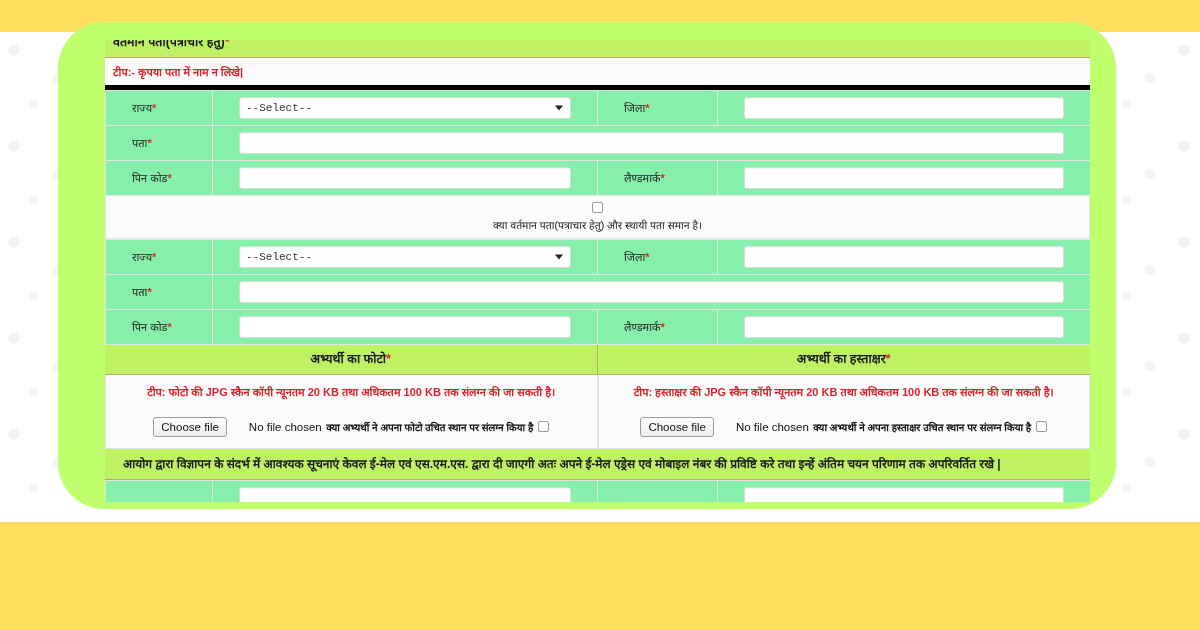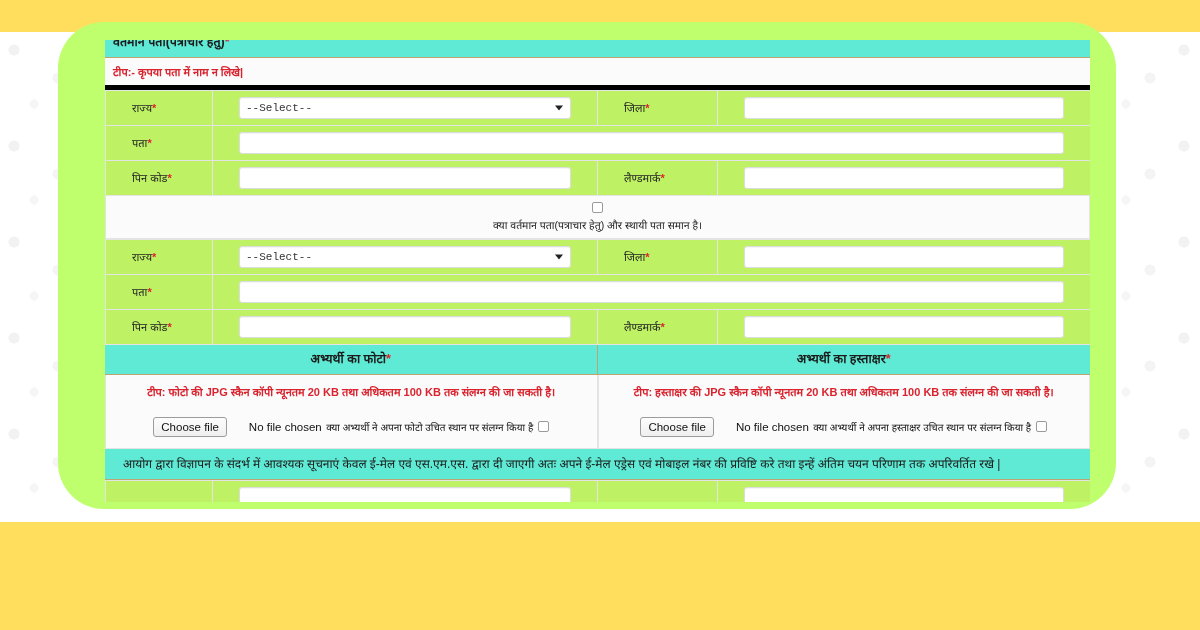--- a/index.html
+++ b/index.html
@@ -49,21 +49,21 @@
   }
   .form-inner {
     position: absolute;
     left: 0; top: -12px;
     width: 985px;
     background: #ffffff;
   }
 
   
   .band {
-    background: #5eead4;
+    background: #bef264;
     color: #1b1b1b;
     font-size: 12.5px;
     font-weight: 700;
     padding: 6px 8px;
     line-height: 1.35;
     border-bottom: 1px solid #bda472;
   }
   .band.center { text-align: center; }
   .req { color: #d9232e; font-weight: 700; }
 
@@ -73,21 +73,21 @@
     font-weight: 700;
     padding: 6px 8px;
     background: #fbfbfb;
     border-bottom: 5px solid #000000;
   }
   .note.center { text-align: center; }
 
   table.grid { width: 100%; border-collapse: collapse; table-layout: fixed; }
   table.grid td {
     border: 1px solid #e4e4e4;
-    background: #bef264;
+    background: #86efac;
     padding: 6px 26px;
     vertical-align: middle;
     height: 30px;
   }
   td.lbl { font-size: 11px; color: #222; font-weight: 400; }
   td.fld { background: #f7f7f7; font-family: Liberation Mono, monospace; }
 
   .inp {
     width: 100%;
     height: 22px;
@@ -165,21 +165,21 @@
     padding: 1px 7px;
     font-size: 11.5px;
     color: #111;
     line-height: 16px;
   }
   .pane-cb {
     display: inline-flex;
     align-items: center;
     gap: 5px;
     font-size: 10px;
-    font-weight: 400;
+    font-weight: 700;
     color: #111;
     margin-top: 19px;
   }
 </style>
 </head>
 <body>
 
 <div class="sheet"></div>
 
 <div class="green-frame"></div>
@@ -314,21 +314,21 @@
           <span>No file chosen</span>
         </div>
         <div class="pane-cb">
           <span>क्या अभ्यर्थी ने अपना हस्ताक्षर उचित स्थान पर संलग्न किया है</span>
           <span class="cbox"></span>
         </div>
       </div>
     </div>
   </div>
 
-  <div class="band" style="font-weight:400;font-size:12px;padding:7px 18px">आयोग द्वारा विज्ञापन के संदर्भ में आवश्यक सूचनाएं केवल ई-मेल एवं एस.एम.एस. द्वारा दी जाएगी अतः अपने ई-मेल एड्रेस एवं मोबाइल नंबर की प्रविष्टि करे तथा इन्हें अंतिम चयन परिणाम तक अपरिवर्तित रखे |</div>
+  <div class="band" style="font-weight:700;font-size:12px;padding:7px 18px">आयोग द्वारा विज्ञापन के संदर्भ में आवश्यक सूचनाएं केवल ई-मेल एवं एस.एम.एस. द्वारा दी जाएगी अतः अपने ई-मेल एड्रेस एवं मोबाइल नंबर की प्रविष्टि करे तथा इन्हें अंतिम चयन परिणाम तक अपरिवर्तित रखे |</div>
 
   <table class="grid">
     <colgroup>
           <col style="width:107px">
           <col style="width:385px">
           <col style="width:120px">
           <col style="width:373px">
         </colgroup>
     <tbody>
           <tr>

